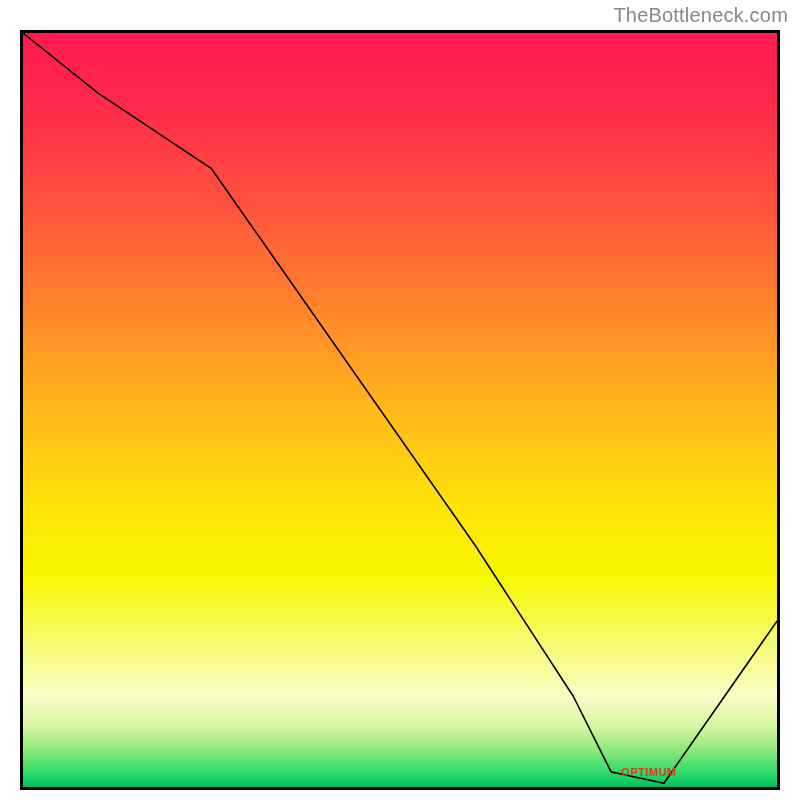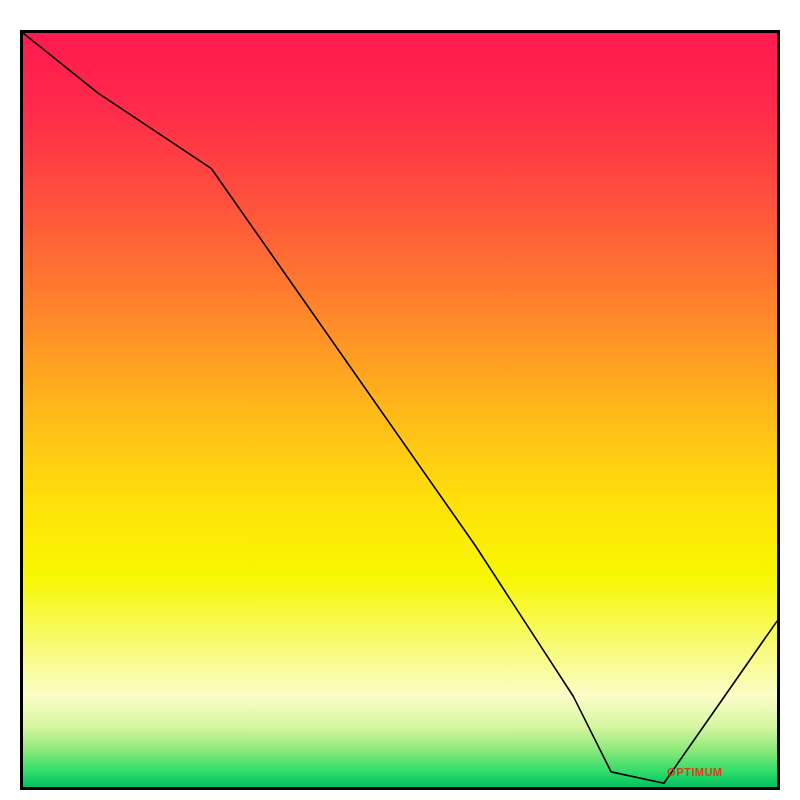--- a/index.html
+++ b/index.html
@@ -61,28 +61,28 @@
   }
   .minmark {
     position: absolute;
     font-family: Arial, Helvetica, sans-serif;
     font-size: 11px;
     font-weight: 700;
     color: #d93c1a;
     letter-spacing: 0.5px;
     white-space: nowrap;
     transform: translate(-50%, -50%);
-    margin-left: 46px;
   }
 </style>
 </head>
 <body>
 
 <div class="stage">
 
+  <div class="attribution">TheBottleneck.com</div>
 
   <div class="plot-frame">
     <div class="gradient-bg"></div>
 
     <svg class="curve-svg" viewBox="0 0 754 754" preserveAspectRatio="none">
       <path id="curve-path" class="curve-path" d="M0.0 0.0 L75.4 60.3 L188.5 135.7 L452.4 512.7 L550.4 663.5 L588.1 738.9 L640.9 750.2 L754.0 588.1"></path>
     </svg>
 
     <div id="minmark" class="minmark" style="left: 83%; top: 98%;">OPTIMUM</div>
   </div>

